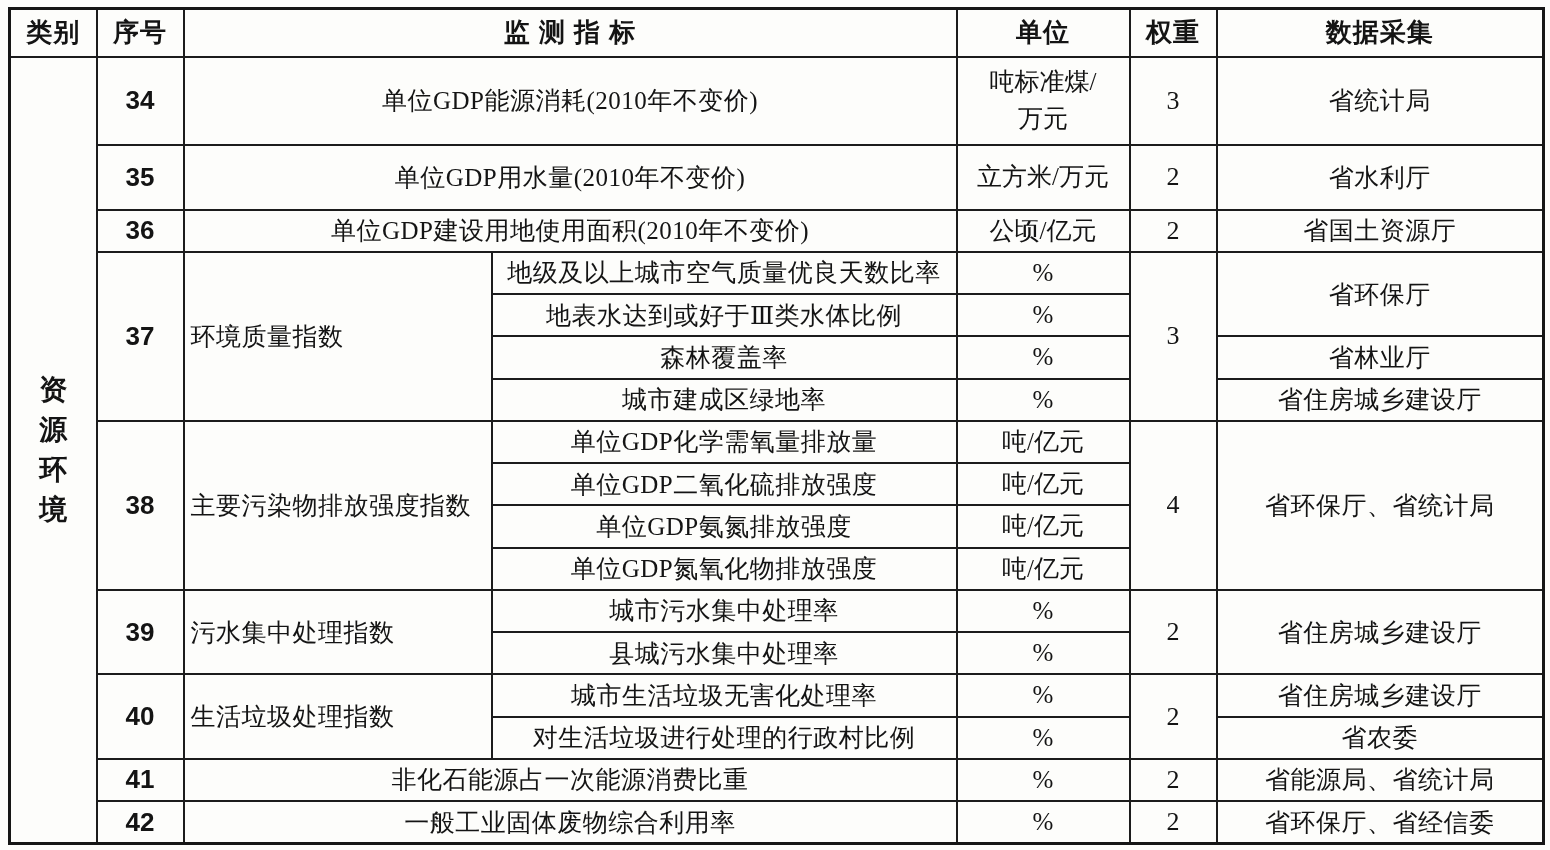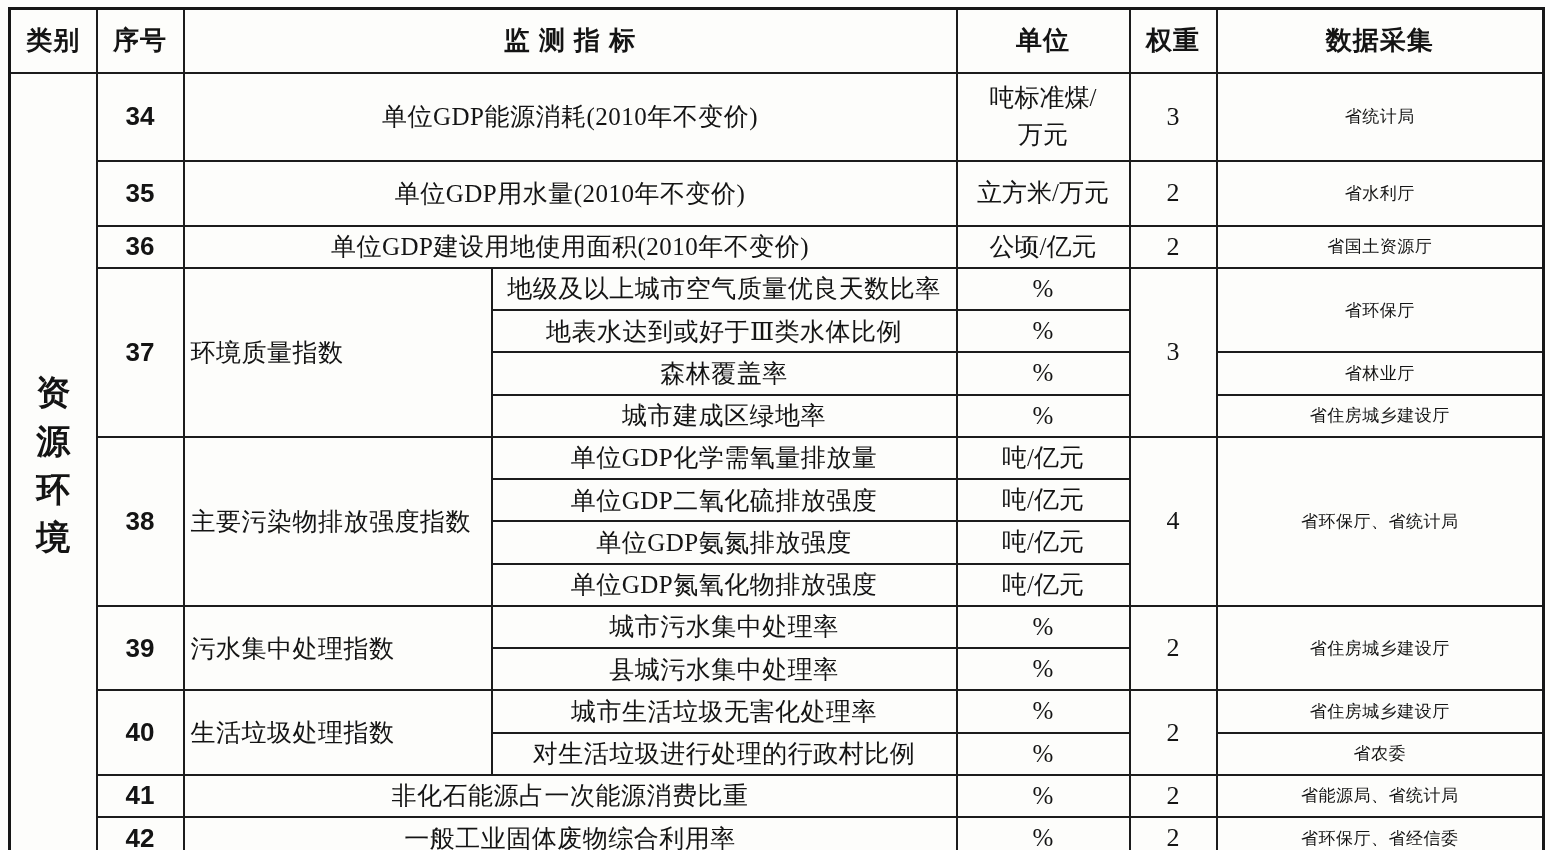--- a/index.html
+++ b/index.html
@@ -33,21 +33,21 @@
   
   thead th {
     font-family: "Liberation Sans", "DejaVu Sans", sans-serif;
     font-weight: bold;
     font-size: 26px;
     text-align: center;
     vertical-align: middle;
     border-bottom-width: 3px;
     letter-spacing: 1px;
   }
-  tr.hdr { height: 64px; }
+  tr.hdr { height: 48px; }
   
   td.num {
     font-family: "Liberation Sans", "DejaVu Sans", sans-serif;
     font-weight: bold;
     font-size: 26px;
     text-align: center;
     vertical-align: middle;
   }
   td.ind {
     font-size: 25px;
@@ -70,33 +70,33 @@
     white-space: pre-line;
     line-height: 1.45;
     margin-top: 12px;
   }
   td.wt {
     font-size: 26px;
     text-align: center;
     vertical-align: middle;
   }
   td.src {
-    font-size: 17px;
+    font-size: 25px;
     text-align: center;
     vertical-align: middle;
     letter-spacing: 0.5px;
   }
   td.cat {
     text-align: center;
     vertical-align: middle;
   }
   .vtext {
     width: 1.12em;
     margin: 0 auto;
-    font-size: 34px;
+    font-size: 28px;
     font-weight: bold;
     line-height: 1.42;
     word-break: break-all;
     text-align: center;
     letter-spacing: 0;
   }
   
   tr.h88  { height: 88px; }
   tr.h73  { height: 65px; }
   tr.h44  { height: 28px; }

